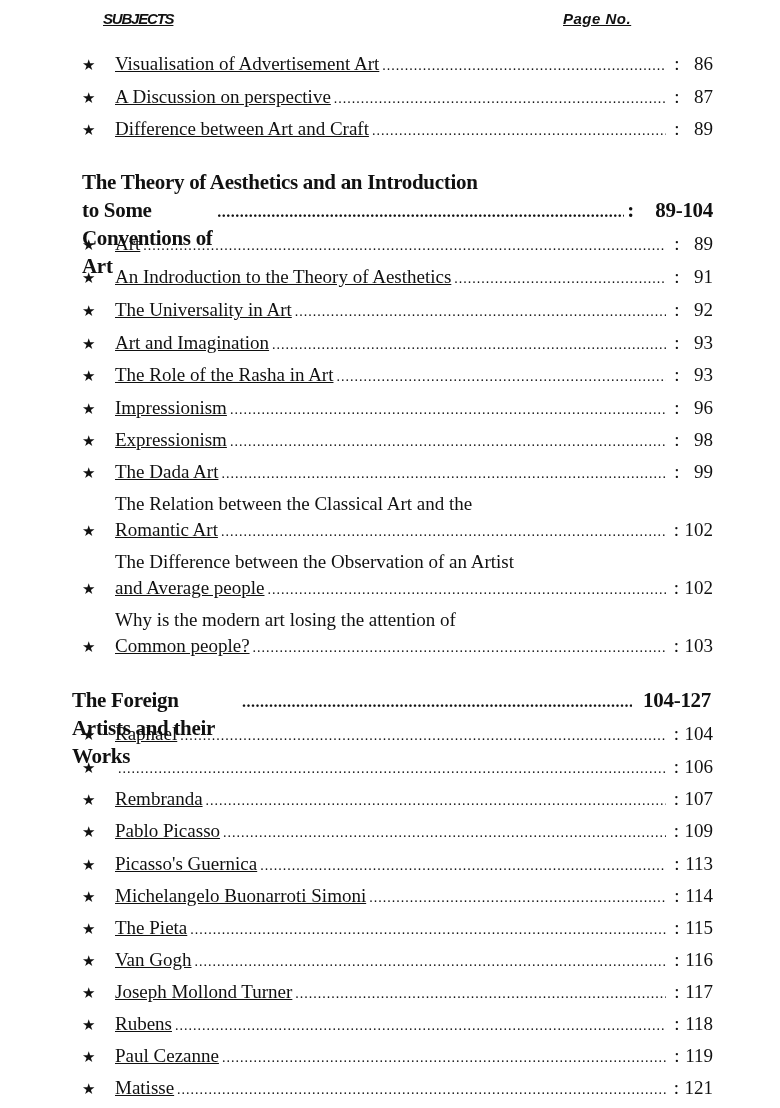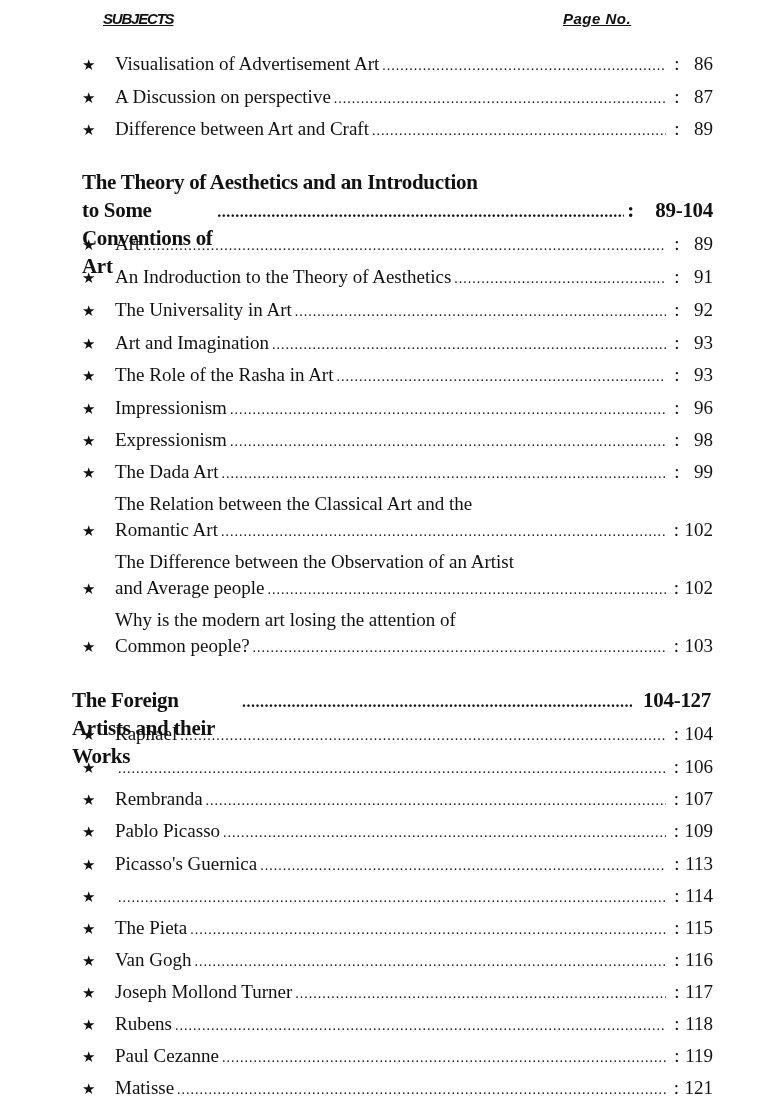--- a/index.html
+++ b/index.html
@@ -13,21 +13,21 @@
       text-decoration: underline; font-size: 15px; letter-spacing: -0.5px;
       font-family: "Liberation Sans", "DejaVu Sans", sans-serif;
     }
     .hdr.subjects { left: 103px; font-style: italic; letter-spacing: -1.2px; }
     .hdr.pageno { left: 563px; letter-spacing: 0.5px; }
     .row {
       position: absolute; left: 82px; width: 631px; height: 30px;
       display: flex; align-items: baseline; font-size: 19px; line-height: 30px;
     }
     .row .star { width: 33px; flex: none; font-size: 15px; }
-    .row .label { white-space: nowrap; flex: none; }
+    .row .label { white-space: nowrap; flex: none; text-decoration: underline; }
     .row .dots {
       flex: 1 1 auto; overflow: hidden; white-space: nowrap; margin: 0 3px;
       letter-spacing: 1px; font-size: 14px;
     }
     .row .dots::before {
       content: "..................................................................................................................................................................................................................";
     }
     .row .colon { flex: none; width: 16px; text-align: center; }
     .row .page { flex: none; text-align: right; min-width: 28px; }
     .row .contline { position: absolute; left: 33px; top: -26px; white-space: nowrap; }
@@ -195,20 +195,21 @@
     </div>
     <div class="row" style="top: 849px;">
       <span class="star">★</span>
       <span class="label">Picasso's Guernica</span>
       <span class="dots"></span>
       <span class="colon">:</span>
       <span class="page">113</span>
     </div>
     <div class="row" style="top: 881px;">
       <span class="star">★</span>
+      <span class="label">Michelangelo Buonarroti Simoni</span>
       <span class="dots"></span>
       <span class="colon">:</span>
       <span class="page">114</span>
     </div>
     <div class="row" style="top: 913px;">
       <span class="star">★</span>
       <span class="label">The Pieta</span>
       <span class="dots"></span>
       <span class="colon">:</span>
       <span class="page">115</span>

